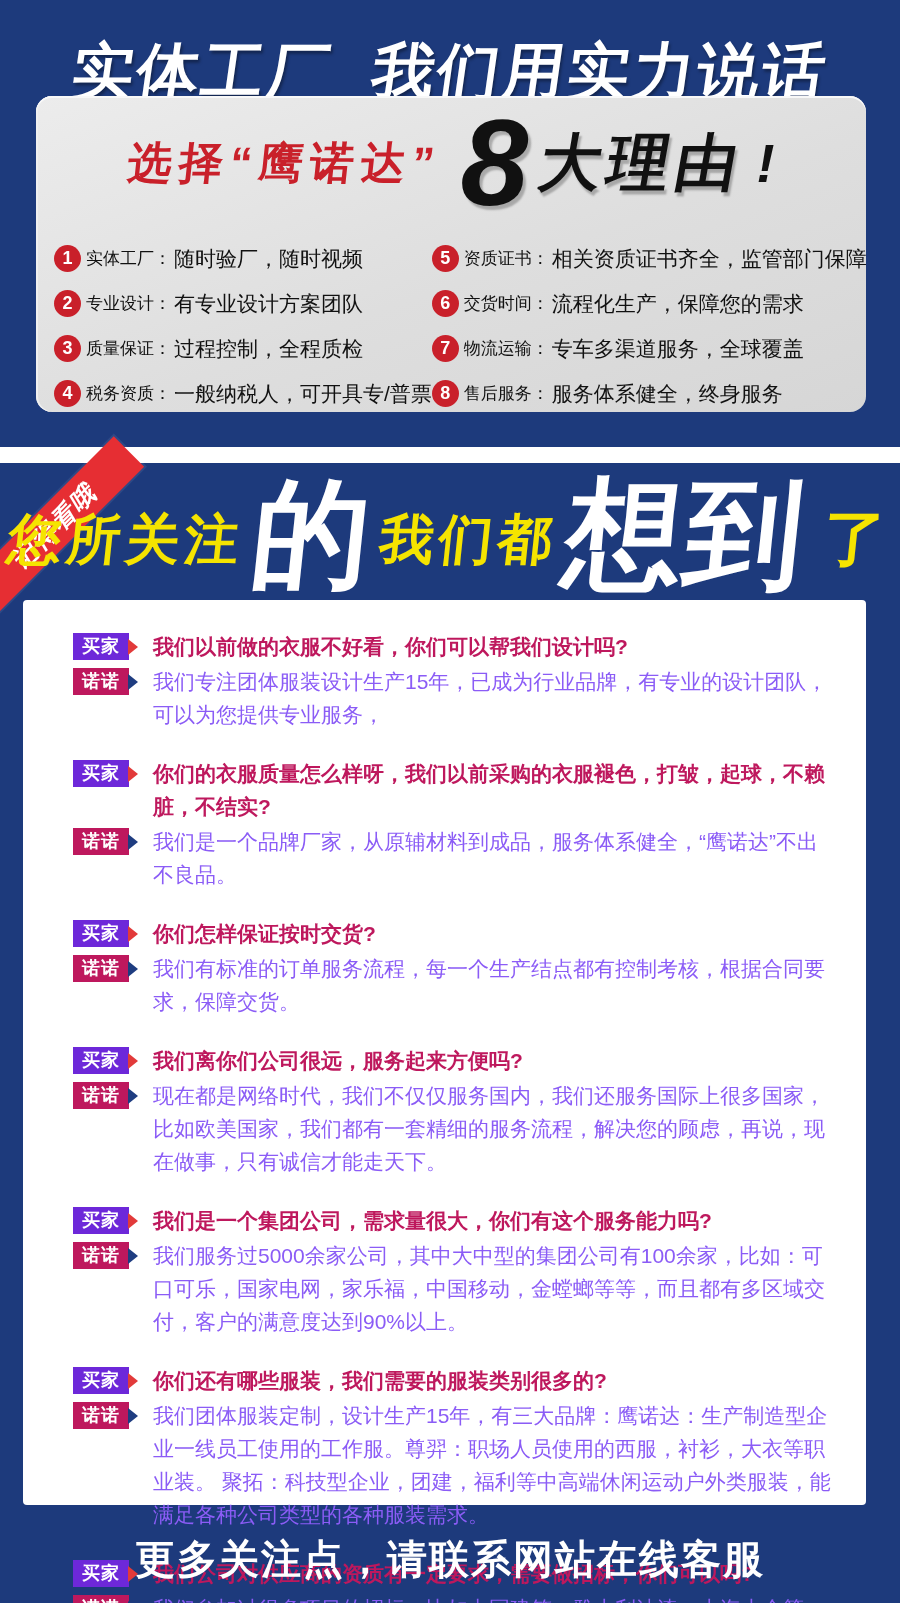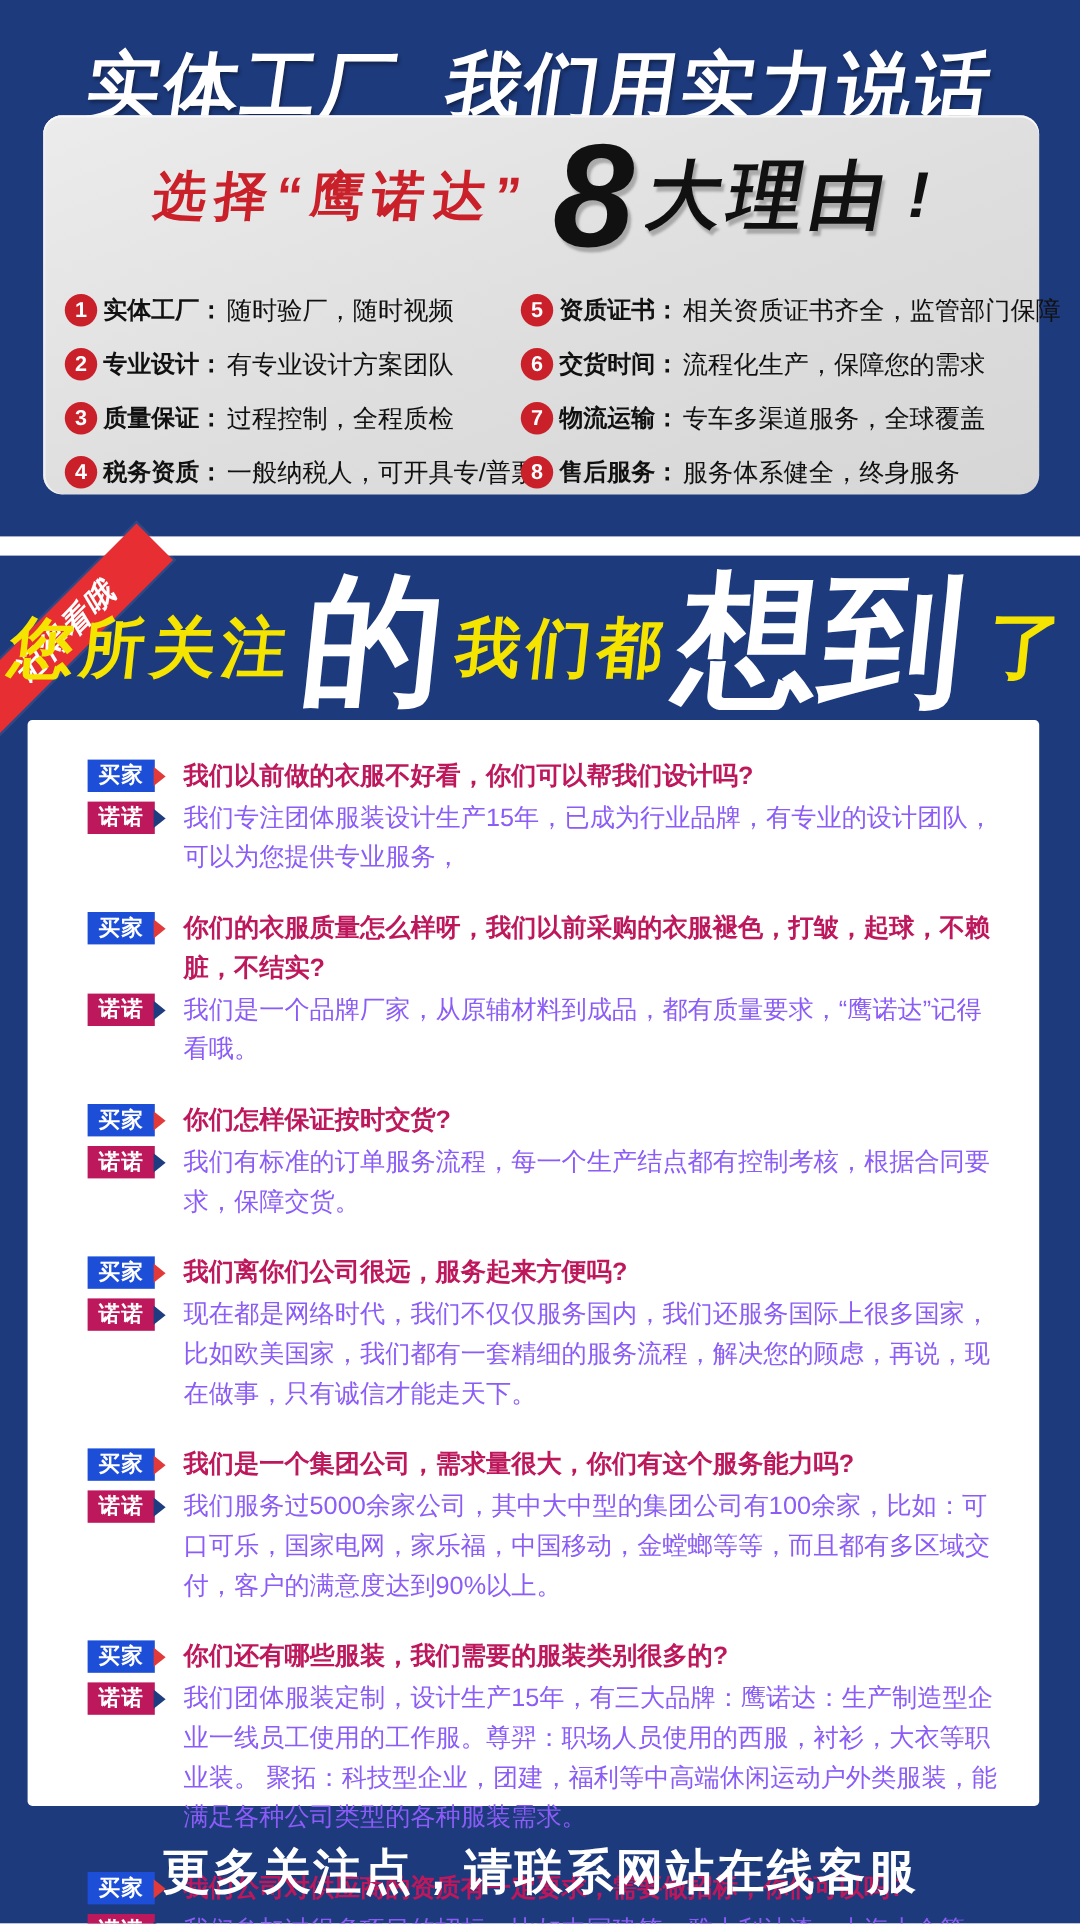--- a/index.html
+++ b/index.html
@@ -46,21 +46,21 @@
   .reasons-grid { display: flex; padding: 12px 8px 0 18px; }
   .reason-col { display: flex; flex-direction: column; }
   .col-left { width: 380px; }
   .col-right { flex: 1; }
   .reason-item { display: flex; align-items: center; height: 45px; white-space: nowrap; color: #111; }
   .num {
     flex: 0 0 auto; width: 27px; height: 27px; border-radius: 50%;
     background: #c9202a; color: #fff; font-weight: bold; font-size: 18px;
     line-height: 27px; text-align: center; margin-right: 5px;
   }
-  .reason-label { font-weight: bold; font-size: 20px; }
+  .reason-label { font-weight: normal; font-size: 17px; }
   .reason-desc { font-size: 21px; margin-left: 3px; }
 
   
   .white-gap { height: 16px; background: #ffffff; }
 
   
   .main-section { position: relative; height: 1140px; background: #1d3a7c; }
   .ribbon {
     position: absolute; top: 42px; left: -52px; width: 212px;
     transform: rotate(-45deg);
@@ -94,21 +94,21 @@
     margin-right: 24px; margin-top: 3px;
   }
   .badge::after {
     content: ""; position: absolute; right: -9px; top: 50%;
     transform: translateY(-50%);
     width: 0; height: 0;
     border-top: 8px solid transparent;
     border-bottom: 8px solid transparent;
     border-left: 10px solid;
   }
-  .badge-q { background: #1d4ed8; }
+  .badge-q { background: #6d28d9; }
   .badge-q::after { border-left-color: #e23a3a; }
   .badge-a { background: #be185d; }
   .badge-a::after { border-left-color: #1e3c80; }
   .q-text { color: #be185d; font-weight: bold; font-size: 21px; line-height: 33px; }
   .a-text { color: #8b5cf6; font-size: 21px; line-height: 33px; }
 
   .footer-text {
     position: absolute; bottom: 16px; left: 0; right: 0;
     text-align: center; color: #ffffff;
     font-size: 40px; font-weight: bold; letter-spacing: 2px;
@@ -205,21 +205,21 @@
         </div>
       </div>
 
       <div class="qa">
         <div class="row q-row">
           <span class="badge badge-q">买家</span>
           <span class="q-text">你们的衣服质量怎么样呀，我们以前采购的衣服褪色，打皱，起球，不赖脏，不结实?</span>
         </div>
         <div class="row a-row">
           <span class="badge badge-a">诺诺</span>
-          <span class="a-text">我们是一个品牌厂家，从原辅材料到成品，都有质量要求，“鹰诺达”记得看哦。</span>
+          <span class="a-text">我们是一个品牌厂家，从原辅材料到成品，服务体系健全，“鹰诺达”不出不良品。</span>
         </div>
       </div>
 
       <div class="qa">
         <div class="row q-row">
           <span class="badge badge-q">买家</span>
           <span class="q-text">你们怎样保证按时交货?</span>
         </div>
         <div class="row a-row">
           <span class="badge badge-a">诺诺</span>

